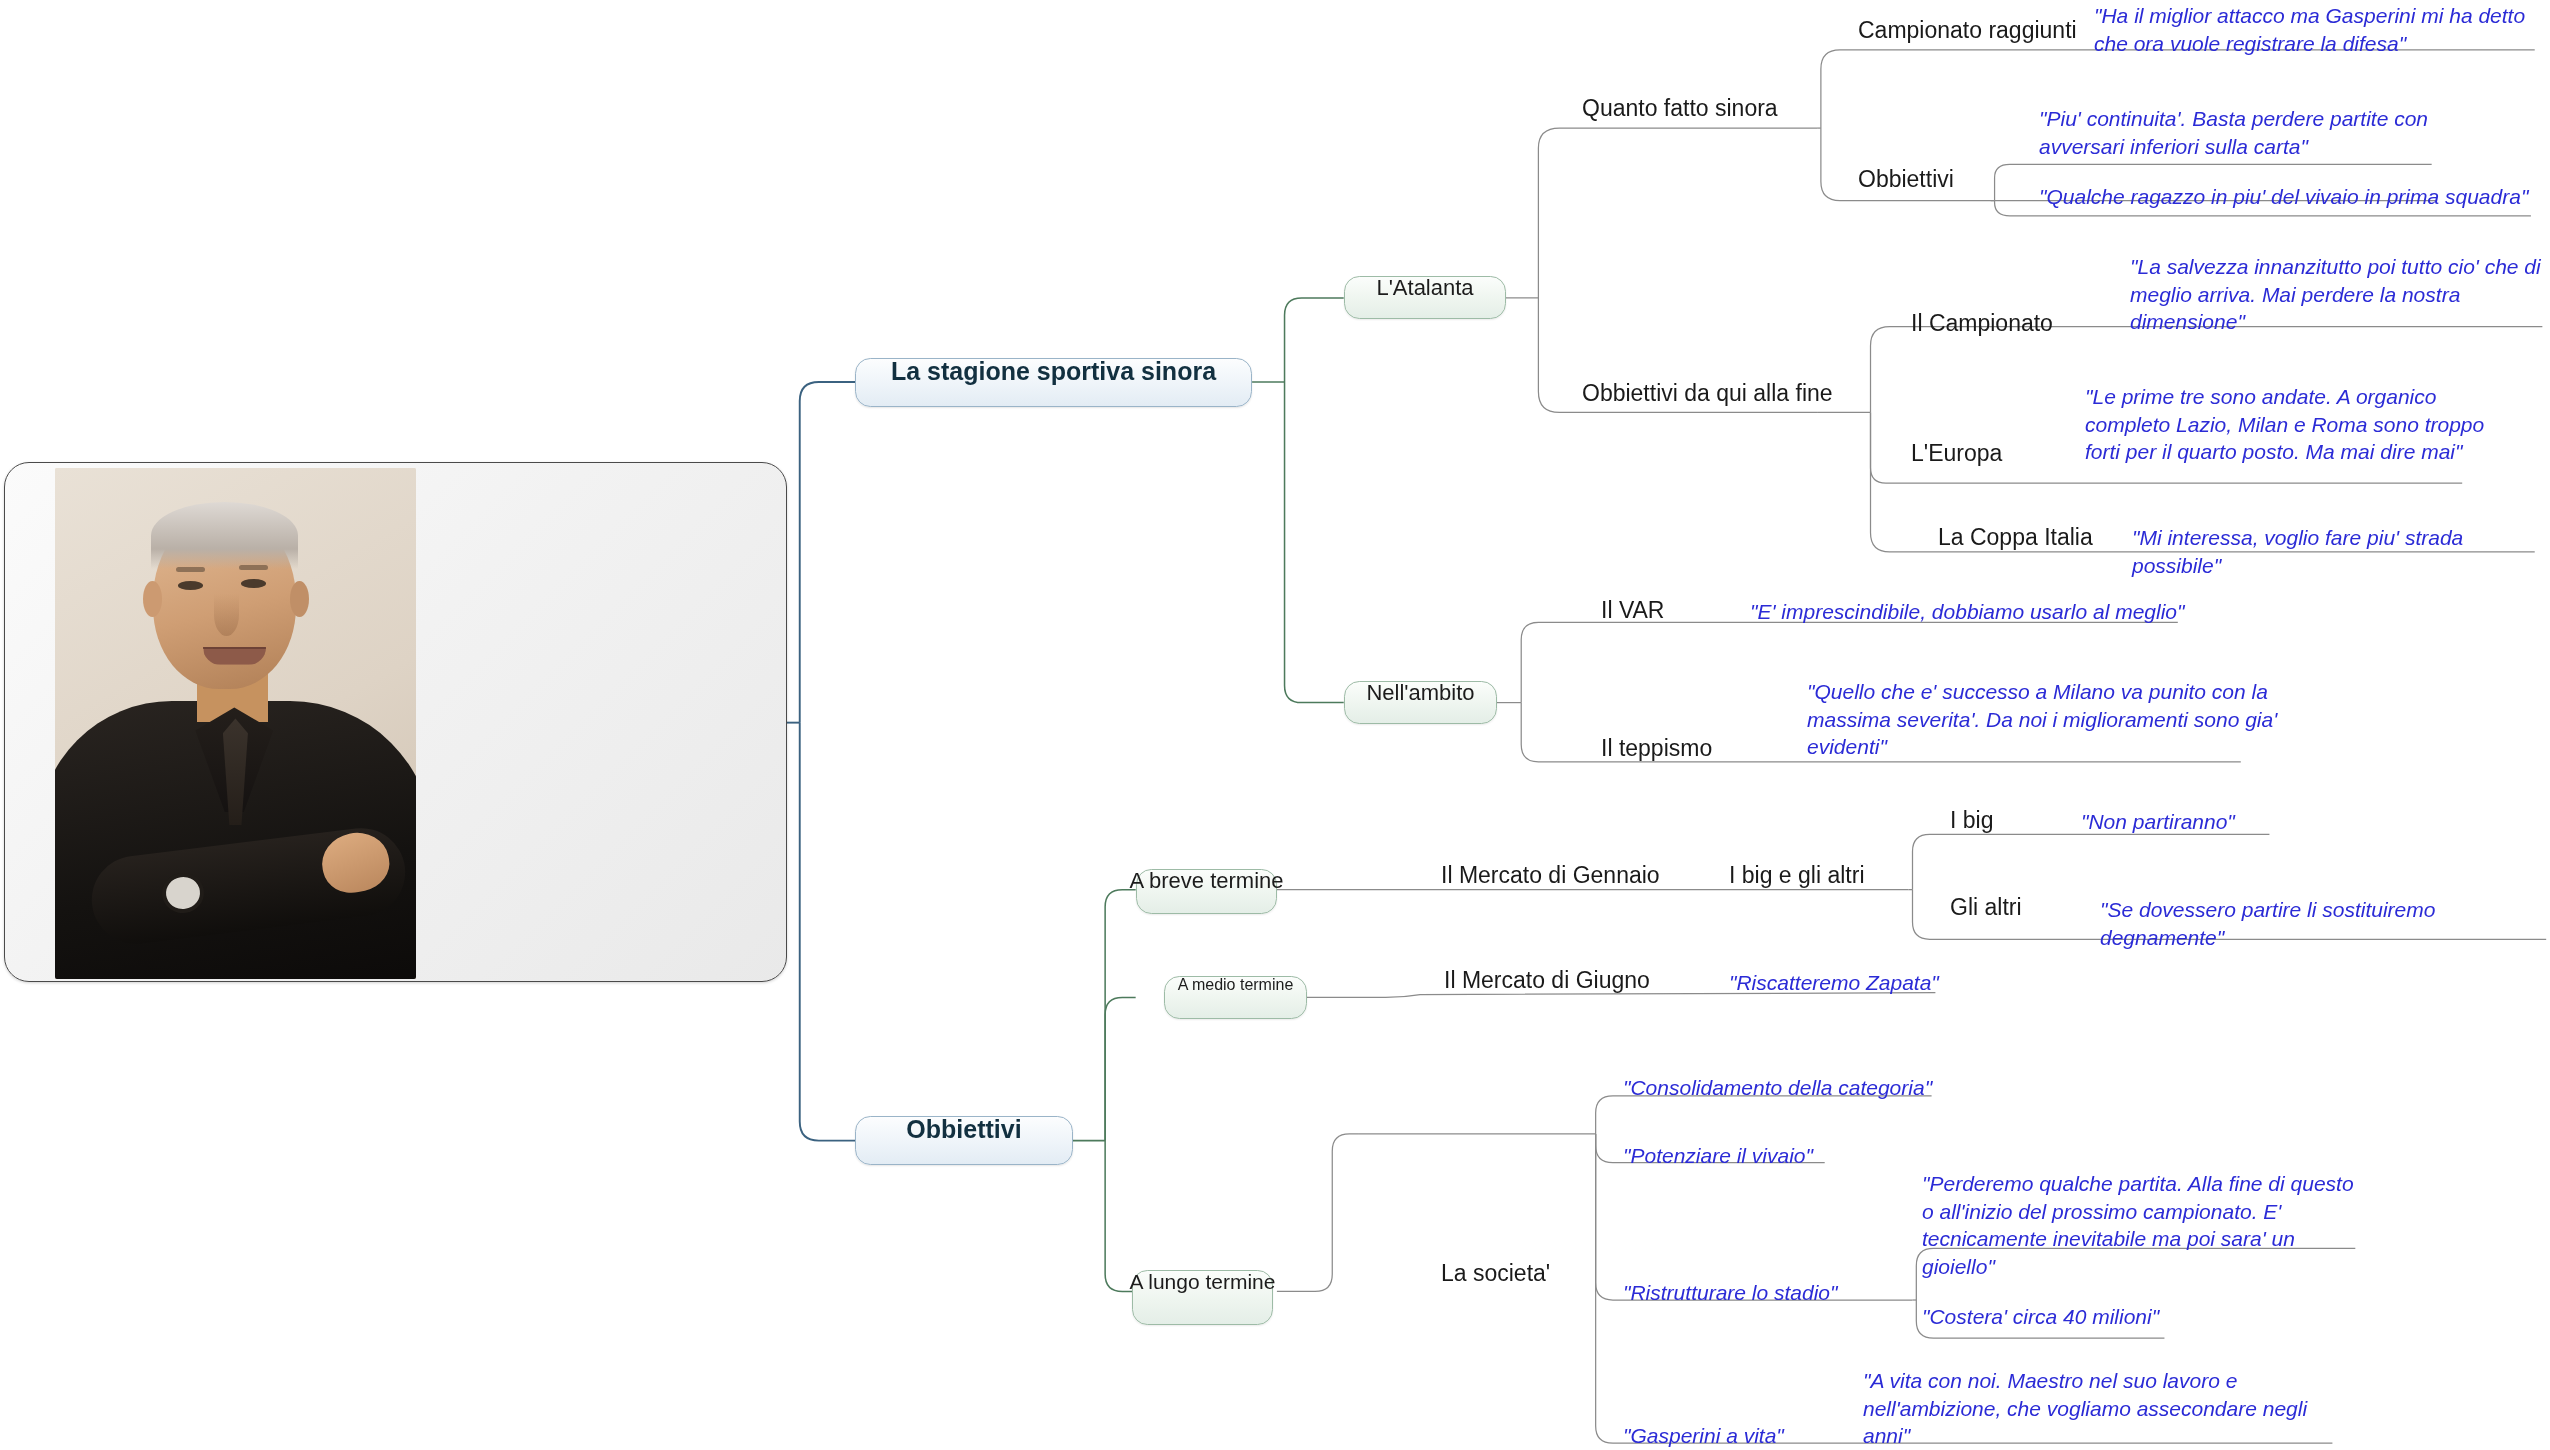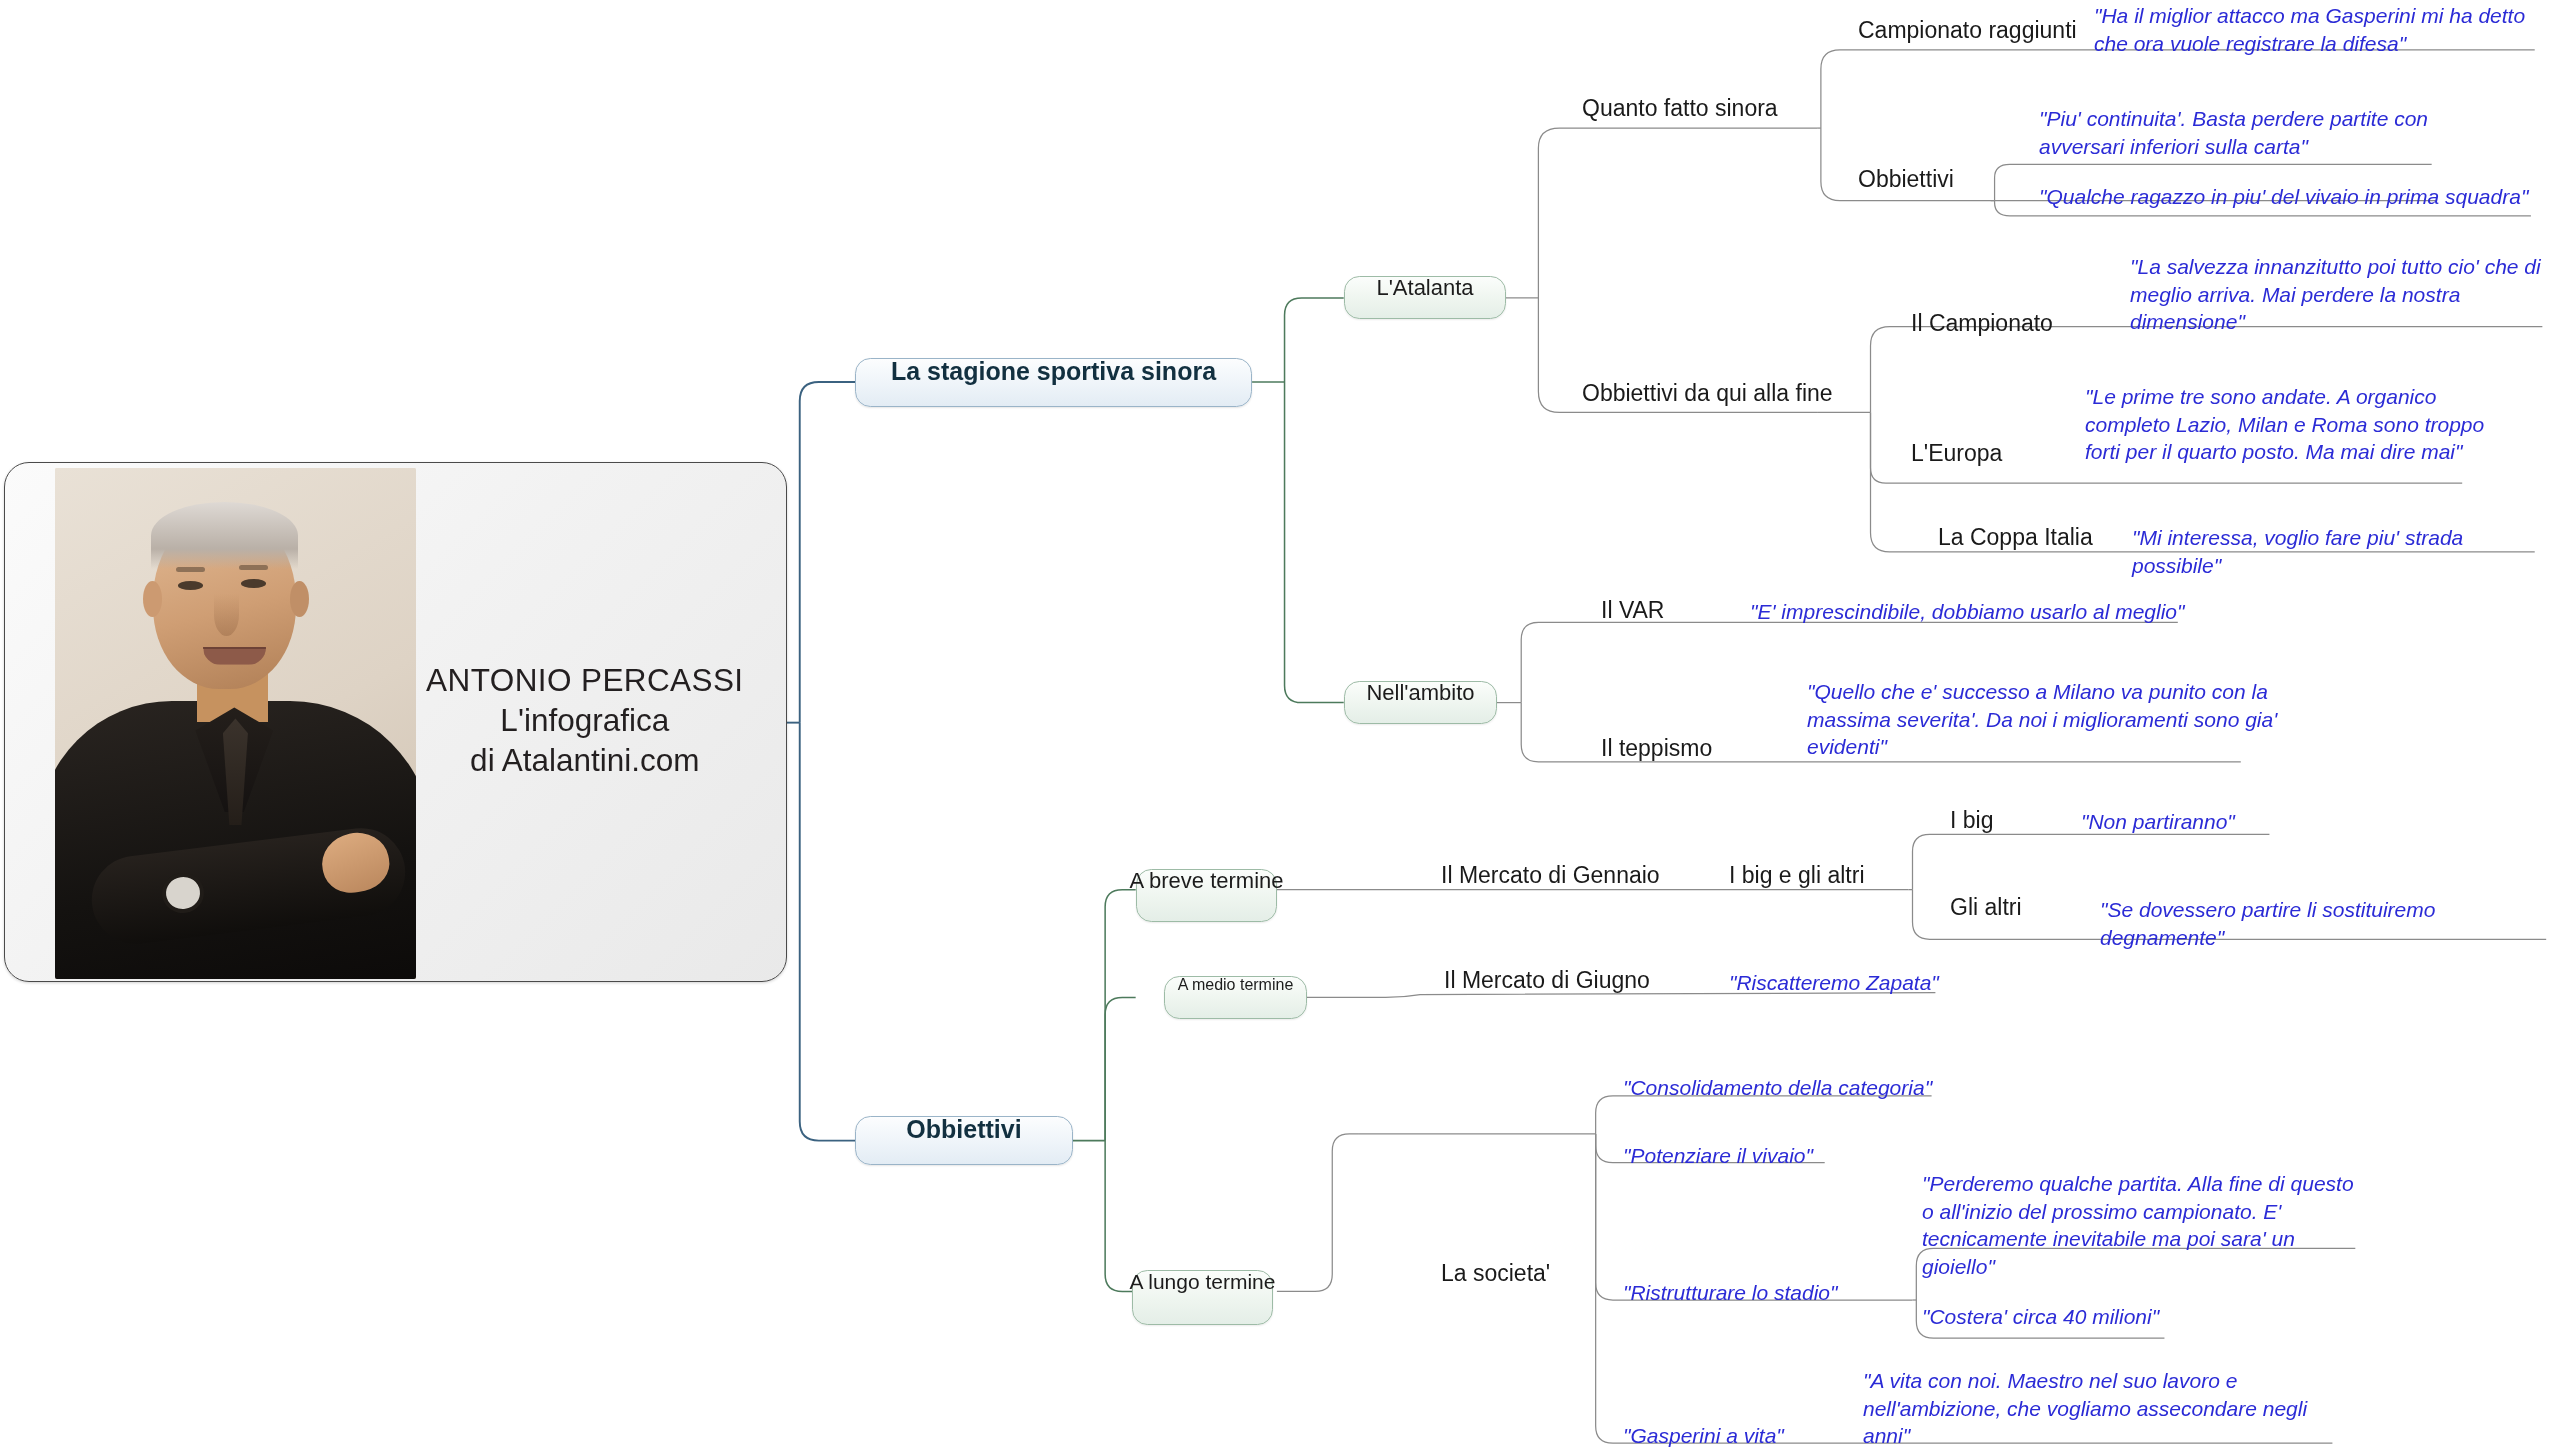--- a/index.html
+++ b/index.html
@@ -194,44 +194,39 @@
       <div class="ph-eye-l"></div>
       <div class="ph-eye-r"></div>
       <div class="ph-nose"></div>
       <div class="ph-mouth"></div>
       <div class="ph-shirt"></div>
       <div class="ph-tie"></div>
       <div class="ph-arm"></div>
       <div class="ph-hand"></div>
       <div class="ph-watch"></div>
     </div>
-    <div class="title">
-      <div class="l1">ANTONIO PERCASSI</div>
-      <div class="l2">L'infografica</div>
-      <div class="l3">di Atalantini.com</div>
-    </div>
   </div>
 
   <div class="node blue" style="left:855px;top:358px;width:397px;height:49px;font-size:25px;">
     <span>La stagione sportiva sinora</span>
   </div>
 
   <div class="node blue" style="left:855px;top:1116px;width:218px;height:49px;font-size:25px;">
     <span>Obbiettivi</span>
   </div>
 
   <div class="node green" style="left:1344px;top:276px;width:162px;height:43px;font-size:22px;">
     <span>L'Atalanta</span>
   </div>
 
   <div class="node green" style="left:1344px;top:681px;width:153px;height:43px;font-size:22px;">
     <span>Nell'ambito</span>
   </div>
 
-  <div class="node green" style="left:1136px;top:869px;width:141px;height:53px;font-size:22px;">
+  <div class="node green" style="left:1136px;top:869px;width:141px;height:45px;font-size:22px;">
     <span>A breve termine</span>
   </div>
 
   <div class="node green" style="left:1136px;top:976px;width:143px;height:43px;font-size:16px;margin-left:28px;">
     <span>A medio termine</span>
   </div>
 
   <div class="node green" style="left:1132px;top:1270px;width:141px;height:55px;font-size:21px;">
     <span>A lungo termine</span>
   </div>

